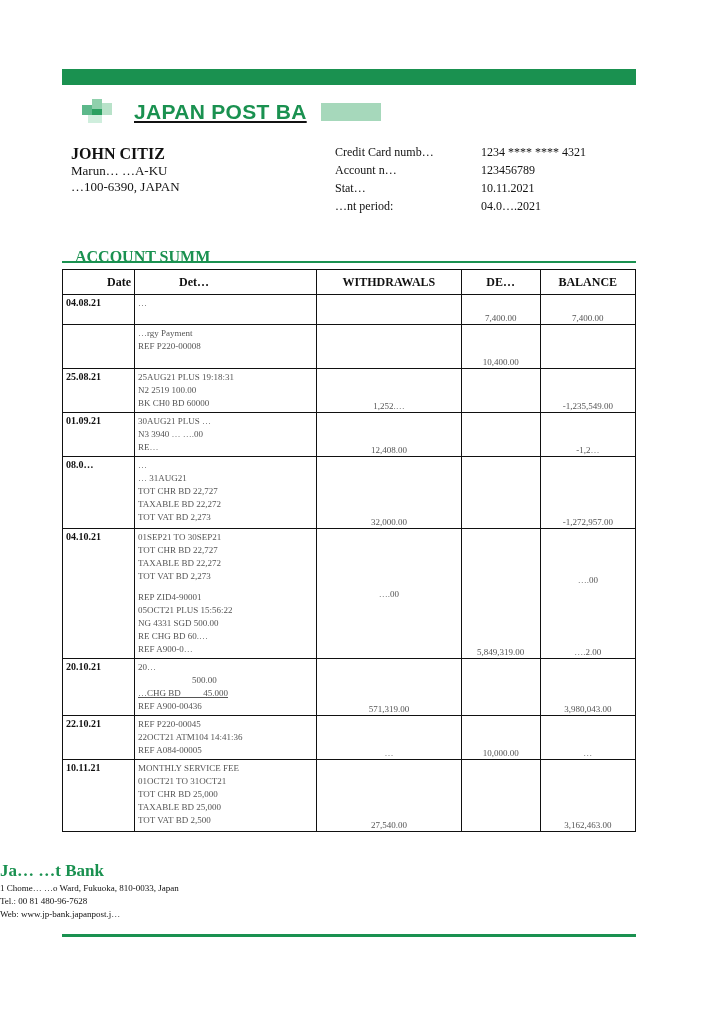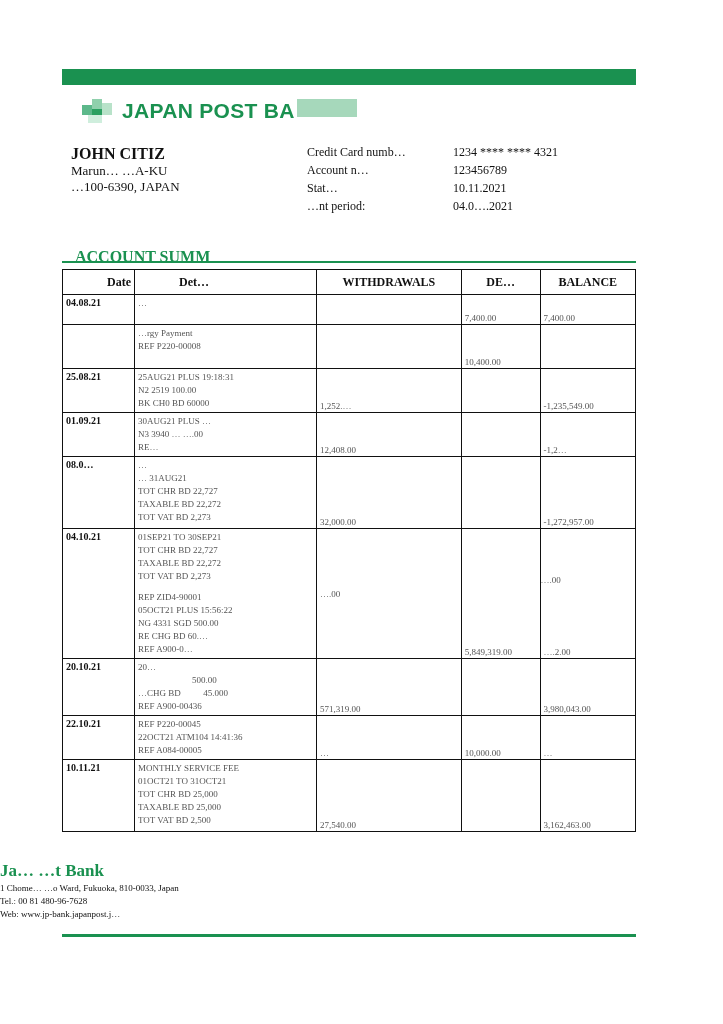--- a/index.html
+++ b/index.html
@@ -1,35 +1,35 @@
 <!DOCTYPE html>
 <html><head>
 <meta charset="utf-8">
 <style>
   html, body { margin:0; padding:0; background:#ffffff; }
   body { width:723px; height:1024px; position:relative; overflow:hidden; font-family:"Liberation Serif", serif; color:#111; }
   .topbar { position:absolute; left:62px; top:69px; width:574px; height:16px; background:#1a9150; }
-  .logo { position:absolute; left:82px; top:99px; display:flex; gap:8px; }
+  .logo { position:absolute; left:82px; top:99px; display:flex; align-items:center; gap:20px;text-decoration:underline; }
   .logo-mark { width:32px; height:26px; position:relative; }
   .logo-mark span { position:absolute; display:block; }
   .logo-text { font-family:"Liberation Sans", sans-serif; font-weight:bold; font-size:21px; color:#1a9150; letter-spacing:0.3px; }
   .cust { position:absolute; left:71px; top:144px; font-size:13px; line-height:16px; }
   .cust .name { font-size:16px; font-weight:bold; line-height:19px; }
   .meta { position:absolute; left:307px; top:143px; font-size:12px; line-height:18px; }
-  .meta .row { display:flex; }
+  .meta .row { display:flex;margin-left:28px; }
   .meta .k { width:146px; }
   .section-title { position:absolute; left:75px; top:248px; font-weight:bold; font-size:16px; color:#1a9150; }
   .section-rule { position:absolute; left:62px; top:261px; width:574px; height:2px; background:#1a9150; }
   table.stmt { position:absolute; left:62px; top:269px; width:574px; border-collapse:collapse; font-size:9px; color:#555; }
   table.stmt th, table.stmt td { border:1.2px solid #111; vertical-align:top; padding:2px 3px; }
   table.stmt th { height:20px; font-size:12px; color:#111; font-weight:bold; vertical-align:middle; }
   table.stmt th.l { text-align:left;padding-left:44px; }
   table.stmt td.date { font-weight:bold; color:#111; font-size:10px; width:54px; }
   table.stmt td.det { width:175px; line-height:13px; }
-  table.stmt td.num { vertical-align:bottom; padding-bottom:1px; }
+  table.stmt td.num { text-align:center; vertical-align:bottom; padding-bottom:1px; }
   .det .gap { height:8px; }
   .footer { position:absolute; left:0; width:723px; top:860px; font-size:9px; line-height:13px; }
   .footer .bank { font-size:17px; font-weight:bold; color:#1a9150; line-height:22px; }
   .bottombar { position:absolute; left:62px; top:934px; width:574px; height:3px; background:#1a9150; }
 </style>
 </head>
 <body>
 
 <div class="topbar"></div>
 
@@ -158,21 +158,21 @@
       <td class="num" style="position:relative;">
         <div style="position:absolute;left:0;right:0;top:46px;">….00</div>
         <span>….2.00</span>
       </td>
     </tr>
     <tr style="height:52px;">
       <td class="date">20.10.21</td>
       <td class="det">
           <div>20…</div>
           <div style="white-space:pre;">                        500.00</div>
-          <div style="white-space:pre;">…CHG BD          45.000</div>
+          <div style="white-space:pre;text-decoration:underline;">…CHG BD          45.000</div>
           <div>REF A900-00436</div>
         </td>
       <td class="num">571,319.00</td>
       <td class="num"></td>
       <td class="num">3,980,043.00</td>
     </tr>
     <tr style="height:44px;">
       <td class="date">22.10.21</td>
       <td class="det">
           <div>REF P220-00045</div>

